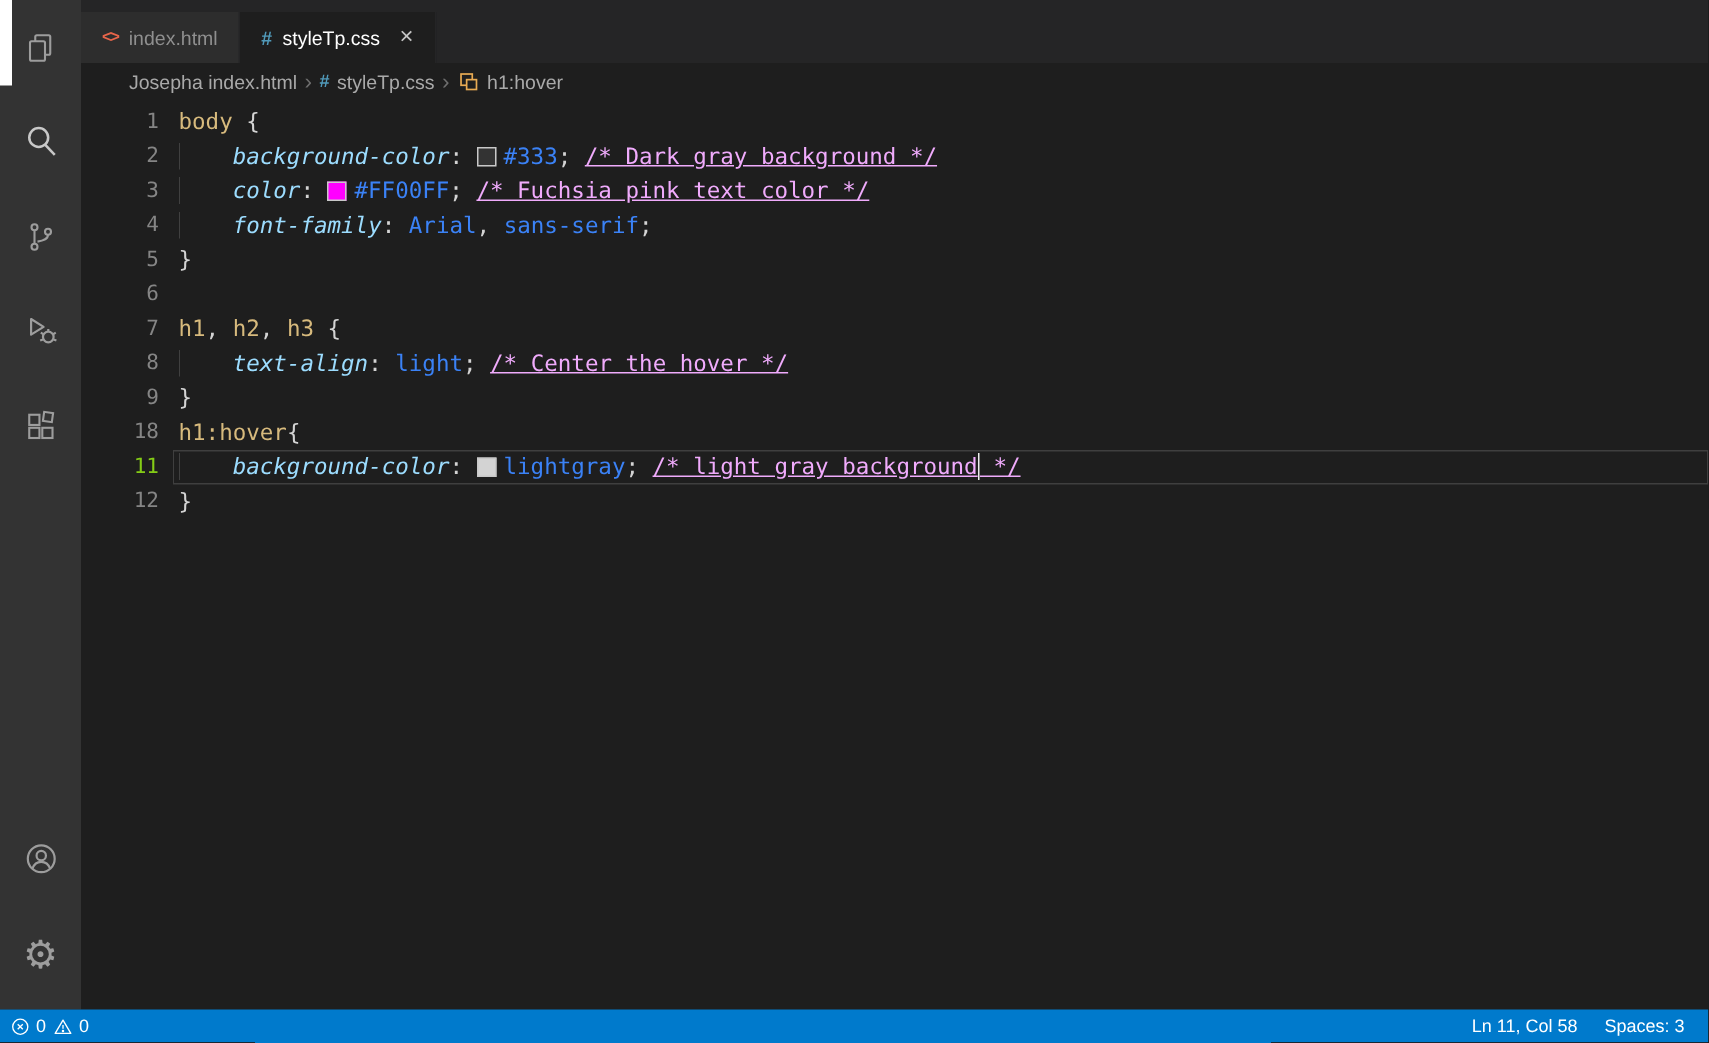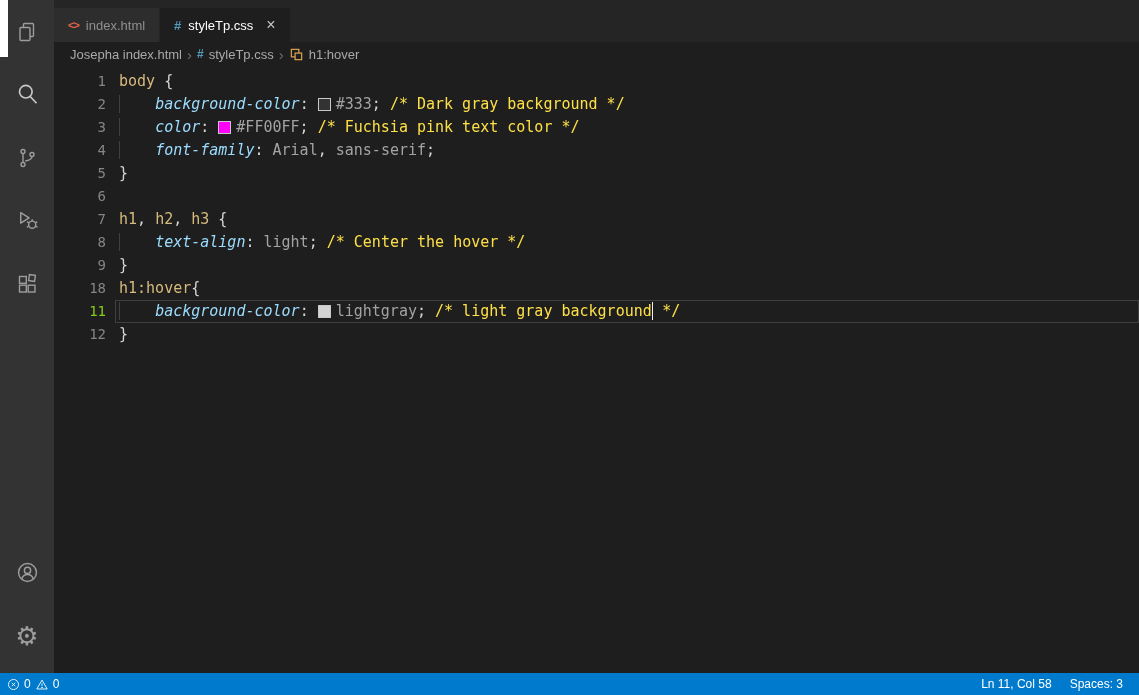--- a/index.html
+++ b/index.html
@@ -28,38 +28,38 @@
   
   .tabbar { height: 42px; background: #252526; display: flex; align-items: flex-end; flex: none; }
   .tab { height: 34px; display: flex; align-items: center; padding: 0 14px; gap: 7px; font-size: 13px; cursor: pointer; border-right: 1px solid #252526; }
   .tab.inactive { background: #2d2d2d; color: #8f8f8f; }
   .tab.active { background: #1e1e1e; color: #ffffff; }
   .tab-icon.html { color: #e8654a; font-weight: bold; font-size: 11px; letter-spacing: -1px; }
   .tab-icon.css { color: #519aba; font-weight: bold; font-size: 13px; }
   .tab-close { color: #c5c5c5; font-size: 16px; margin-left: 6px; line-height: 1; }
 
   
-  .breadcrumb { height: 24px; display: flex; align-items: center; padding-left: 16px; font-size: 13px; color: #a9a9a9; flex: none; }
+  .breadcrumb { height: 24px; display: flex; align-items: center; padding-left: 32px; font-size: 13px; color: #a9a9a9; flex: none; }
   .bc-item { cursor: pointer; display: inline-flex; align-items: center; gap: 5px; }
   .bc-sep { color: #6e6e6e; font-size: 15px; margin: 0 5px; line-height: 1; }
   .bc-icon.css { color: #519aba; font-weight: bold; font-size: 12px; }
   .bc-icon svg { display: block; }
 
   
   .editor { flex: 1; padding-top: 4px; font-family: "DejaVu Sans Mono", "Liberation Mono", monospace; font-size: 15px; overflow: hidden; }
   .code-line { display: flex; height: 23px; line-height: 23px; white-space: pre; }
   .line-number { width: 52px; flex: none; text-align: right; color: #858585; font-size: 14px; }
   .line-number.active { color: #84cc16; }
   .line-content { flex: 1; margin-left: 9px; padding-left: 4px; }
   .line-content.current { box-shadow: inset 0 0 0 1px #3f3f3f; }
   .tok-sel { color: #d7ba7d; }
   .tok-prop { color: #9cdcfe; font-style: italic; }
   .tok-pun { color: #d4d4d4; }
-  .tok-val { color: #a3a3a3; }
-  .tok-com { color: #fde047; }
+  .tok-val { color: #3b82f6; }
+  .tok-com { color: #f0abfc; text-decoration: underline; }
   .tok-ind { box-shadow: inset 1px 0 0 #404040; }
   .swatch { display: inline-block; width: 13px; height: 13px; border: 1px solid #c8c8c8; vertical-align: -2px; margin-right: 5px; }
   .caret { display: inline-block; width: 1.5px; height: 18px; background: #eeeeee; vertical-align: text-bottom; }
 
   
   .status-bar {
     position: absolute; left: 0; right: 0; bottom: 0; height: 22px;
     background: #007acc; color: #ffffff; font-size: 12px;
     display: flex; justify-content: space-between; align-items: center;
     padding: 0 16px 0 7px;

